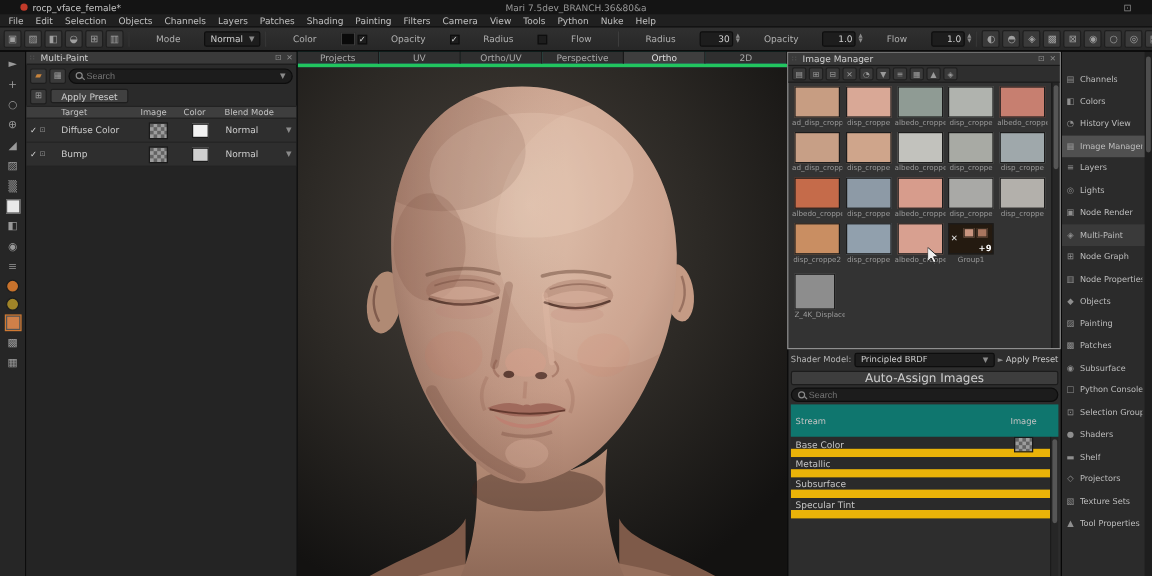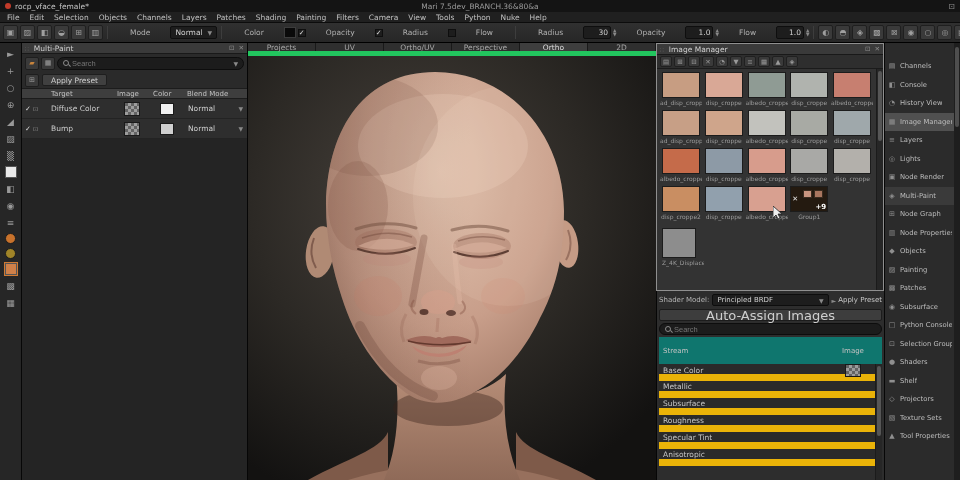--- a/index.html
+++ b/index.html
@@ -1,20 +1,20 @@
 <!DOCTYPE html>
 <html><head>
 <meta charset="utf-8">
 <style>
 *{margin:0;padding:0;box-sizing:border-box}
 html,body{width:960px;height:480px;overflow:hidden}
 body{position:relative;background:#1b1b1b;color:#bdbdbd;font-family:"DejaVu Sans","Liberation Sans",sans-serif;font-size:8px}
 
 
-.titlebar{position:absolute;left:0;top:0;width:960px;height:12px;background:#141414;display:flex;align-items:center;padding:0 5px;gap:4px;z-index:20}
+.titlebar{position:absolute;left:0;top:0;width:960px;height:12px;background:#141414;display:flex;align-items:center;padding:0 17px;gap:4px;z-index:20}
 .appdot{width:6px;height:6px;border-radius:50%;background:#c23b2a;flex:none}
 .tb-title{color:#c6c6c6;font-size:7.5px;z-index:1}
 .tb-app{position:absolute;left:0;right:0;text-align:center;color:#9a9a9a;font-size:7.5px}
 .tb-win{margin-left:auto;color:#8d8d8d;font-size:8px;z-index:1}
 
 
 .menubar{position:absolute;left:0;top:12px;width:960px;height:11px;background:#202020;border-bottom:1px solid #0c0c0c;display:flex;align-items:center;padding:0 2px;z-index:20}
 .menu-item{padding:0 5px;font-size:7.5px;color:#c0c0c0;line-height:11px}
 
 
@@ -62,21 +62,21 @@
 .linkico{color:#8b8b8b;font-size:6px}
 .mp-target{color:#cdcdcd;padding-left:3px;white-space:nowrap;overflow:hidden}
 .checker{background:repeating-conic-gradient(#9c9c9c 0% 25%,#636363 0% 50%) 0 0/6px 6px}
 .mp-img{width:16px;height:14px;margin:0 auto;border:1px solid #1a1a1a}
 .mp-color{width:14px;height:12px;border:1px solid #1a1a1a;margin:0 auto}
 .mp-blend{display:flex;align-items:center;justify-content:space-between;padding:0 4px;color:#cfcfcf}
 .mp-rest{flex:1;background:#242424}
 
 
 .vp{position:absolute;left:248px;top:43px;width:408px;bottom:0;background:#222;z-index:1}
-.vp-tabs{height:13px;display:flex;background:#14b8a6;border-bottom:5px solid #22c55e}
+.vp-tabs{height:13px;display:flex;background:#14b8a6;border-bottom:3px solid #22c55e}
 .vp-tab{flex:1;display:flex;align-items:center;justify-content:center;font-size:7.5px;color:#a8a8a8;border-right:1px solid #191919;background:#2f2f2f}
 .vp-tab.active{background:#3e3e3e;color:#dedede}
 .vp-canvas{position:absolute;left:0;top:13px;right:0;bottom:0;overflow:hidden}
 .vp-canvas svg{display:block;width:100%;height:100%}
 
 
 .im{position:absolute;left:656px;top:43px;width:228px;height:248px;background:#333;border:1px solid #8f8f8f;display:flex;flex-direction:column;z-index:15}
 .im-tools{height:14px;display:flex;align-items:center;gap:2px;padding:0 3px;background:#2e2e2e;border-bottom:1px solid #1b1b1b;flex:none}
 .im-tbtn{width:12px;height:11px;background:#3a3a3a;border:1px solid #202020;border-radius:2px;color:#9a9a9a;font-size:6.5px;display:flex;align-items:center;justify-content:center;flex:none}
 .im-body{flex:1;display:flex;overflow:hidden}
@@ -94,21 +94,21 @@
 .disp-img{width:34px;height:30px;border:1px solid #1c1c1c}
 .vscroll{width:7px;background:#262626;border-left:1px solid #1b1b1b;position:relative;flex:none}
 .vscroll .handle{position:absolute;left:1px;right:1px;top:2px;height:70px;background:#565656;border-radius:3px}
 
 
 .sh{position:absolute;left:656px;top:291px;width:228px;height:189px;background:#2d2d2d;border-left:1px solid #060606;display:flex;flex-direction:column;padding:2px 2px 0;z-index:10}
 .sh-row1{display:flex;align-items:center;gap:3px;height:14px;flex:none}
 .sh-label{font-size:7px;color:#b5b5b5;flex:none;white-space:nowrap}
 .sh-drop{flex:1;height:12px;background:#1d1d1d;border:1px solid #0d0d0d;border-radius:2px;display:flex;align-items:center;justify-content:space-between;padding:0 4px;font-size:7px;color:#d0d0d0;min-width:0}
 .sh-preset{flex:none;font-size:7px;color:#c8c8c8;display:flex;align-items:center;gap:2px;white-space:nowrap}
-.sh-auto{height:12px;margin:2px 0;background:#3d3d3d;border:1px solid #1c1c1c;border-radius:2px;display:flex;align-items:center;justify-content:center;font-size:13px;color:#cfcfcf;flex:none}
+.sh-auto{height:12px;margin:2px 0;background:#3d3d3d;border:1px solid #1c1c1c;border-radius:2px;display:flex;align-items:center;justify-content:center;font-size:10px;color:#cfcfcf;flex:none}
 .sh-search{height:12px;flex:none;margin-bottom:2px}
 .sh-head{display:grid;grid-template-columns:1fr 44px;height:27px;background:#0f766e;align-items:center;font-size:7px;color:#c2c2c2;flex:none}
 .sh-head span{padding-left:4px}
 .sh-body{flex:1;display:flex;overflow:hidden}
 .sh-list{flex:1}
 .stream-row{display:grid;grid-template-columns:1fr 44px;height:17px;align-items:center;background:#2a2a2a;border-bottom:7px solid #eab308;font-size:7.5px;color:#c6c6c6}
 .stream-name{padding-left:4px;white-space:nowrap;overflow:hidden}
 .stream-img{width:16px;height:13px;margin:0 auto;border:1px solid #191919}
 
 
@@ -529,46 +529,38 @@
         </div>
       <div class="stream-row">
           <span class="stream-name">Metallic</span>
           <span></span>
         </div>
       <div class="stream-row">
           <span class="stream-name">Subsurface</span>
           <span></span>
         </div>
       <div class="stream-row">
-          <span class="stream-name">Roughness</span>
-          <span></span>
-        </div>
-      <div class="stream-row">
           <span class="stream-name">Specular Tint</span>
           <span></span>
         </div>
-      <div class="stream-row">
-          <span class="stream-name">Anisotropic</span>
-          <span></span>
-        </div>
     </div>
     <div class="vscroll">
         <span class="handle"></span>
       </div>
   </div>
 </div>
 
 <div class="sb">
   <div class="sb-item">
       <span class="sb-ico">▤</span>
       <span class="sb-lab">Channels</span>
     </div>
   <div class="sb-item">
       <span class="sb-ico">◧</span>
-      <span class="sb-lab">Console</span>
+      <span class="sb-lab">Colors</span>
     </div>
   <div class="sb-item">
       <span class="sb-ico">◔</span>
       <span class="sb-lab">History View</span>
     </div>
   <div class="sb-item active">
       <span class="sb-ico">▦</span>
       <span class="sb-lab">Image Manager</span>
     </div>
   <div class="sb-item">

